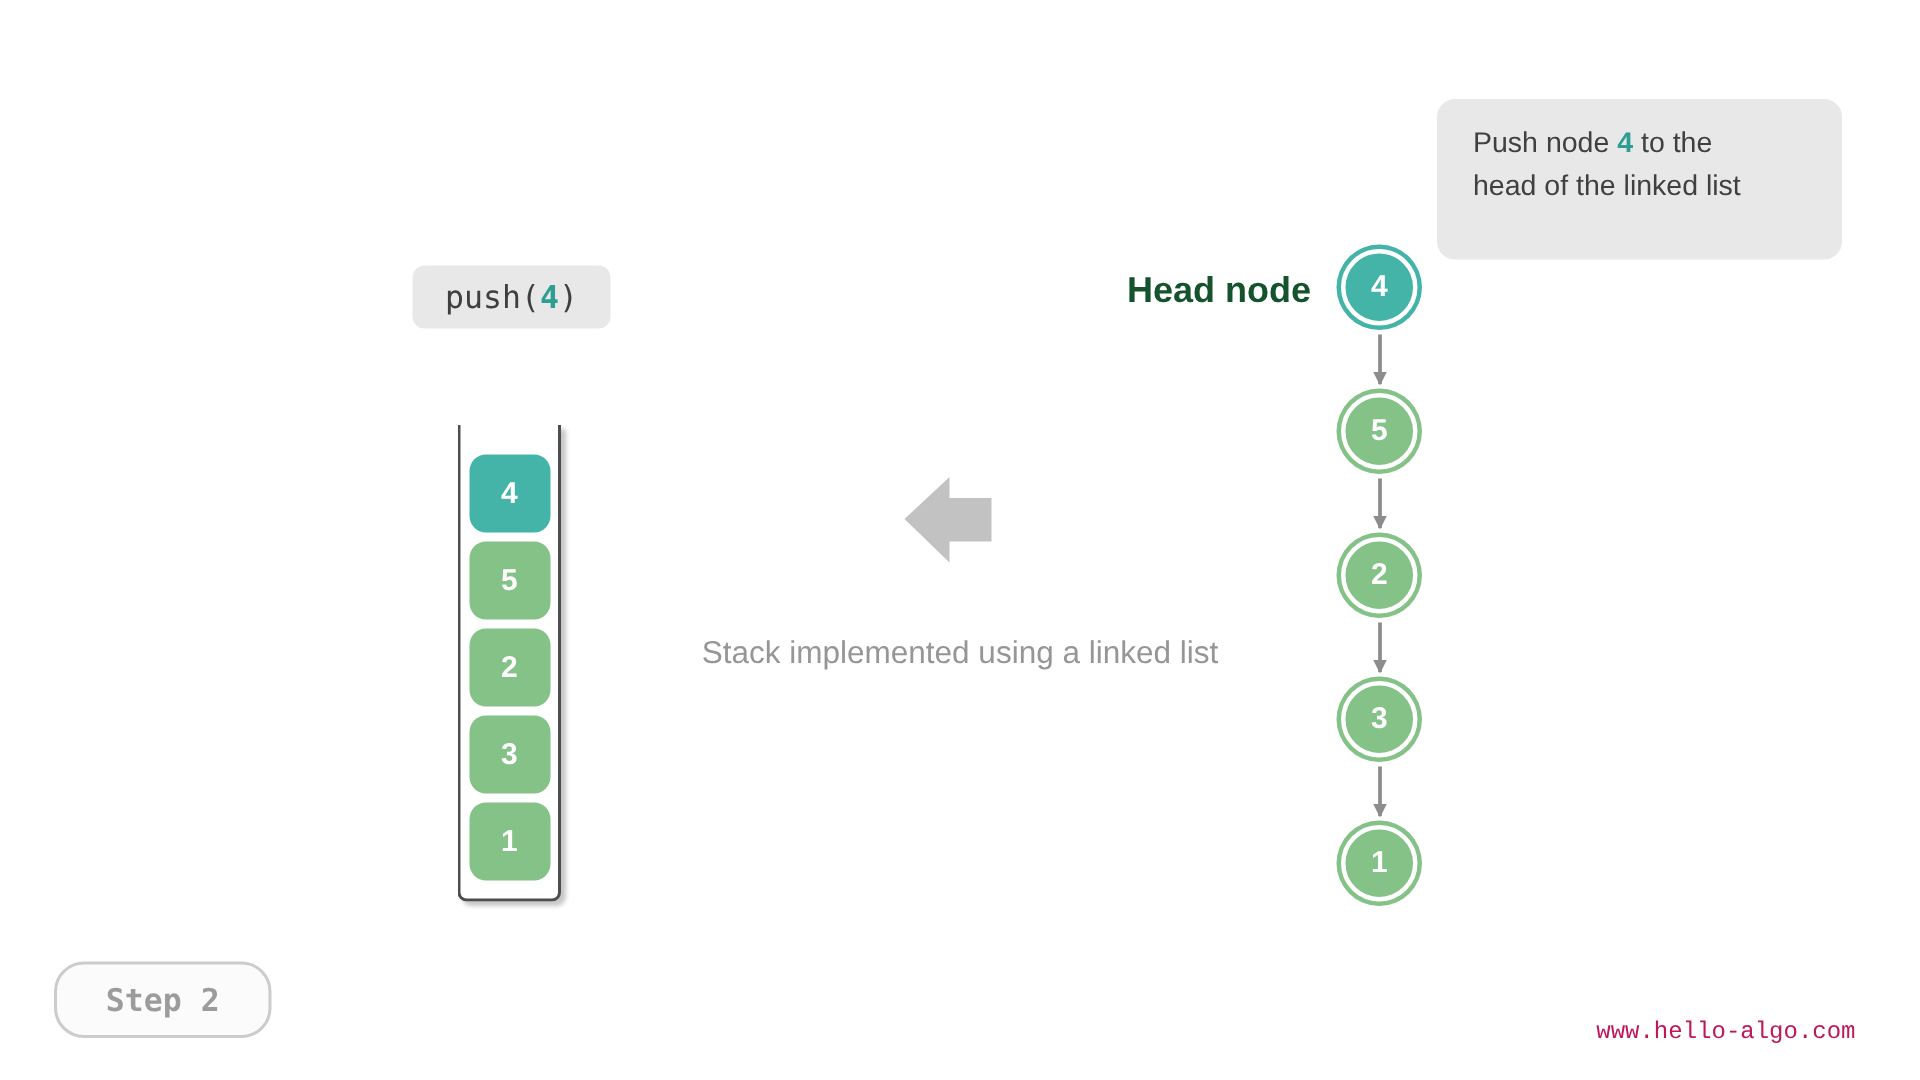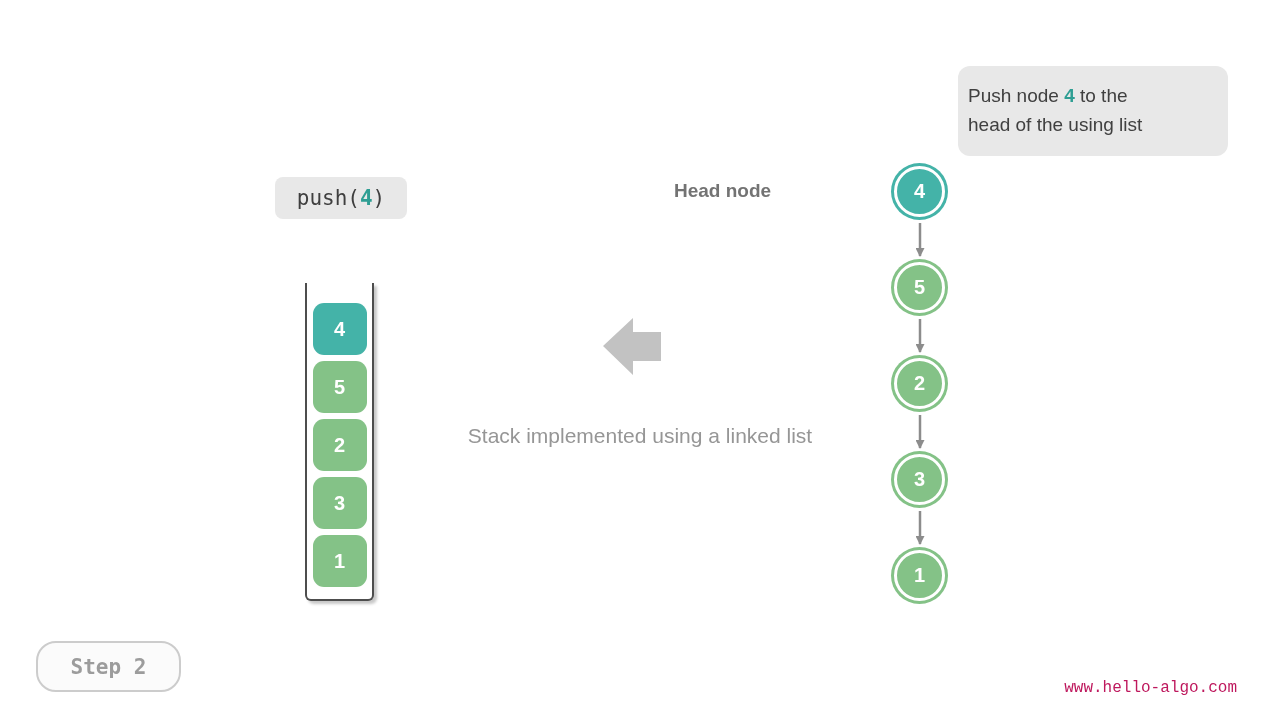--- a/index.html
+++ b/index.html
@@ -10,24 +10,24 @@
     width: 1280px;
     height: 720px;
     background: #ffffff;
     overflow: hidden;
   }
 
   
   .callout {
     position: absolute;
     left: 958px; top: 66px;
-    width: 270px; height: 90px;
+    width: 270px; height: 107px;
     background: #e8e8e8;
     border-radius: 12px;
-    padding: 15px 10px;
+    padding: 15px 24px;
     font-size: 19px;
     line-height: 29px;
     color: #404040;
   }
   .callout .hl { color: #2e9e93; font-weight: bold; }
 
   
   .push-box {
     position: absolute;
     left: 275px; top: 177px;
@@ -83,23 +83,24 @@
     text-align: center;
     font-size: 21px;
     color: #969696;
     margin-top: 20px;
   }
 
   
   .node-label {
     position: absolute;
     width: 200px;
-    font-size: 19px;
+    text-align: right;
+    font-size: 24px;
     font-weight: bold;
-    color: #737373;
+    color: #14532d;
   }
   .label-head { right: 406px; top: 180px; }
   .label-tail { right: 410px; top: 565px; }
 
   .ll-node {
     position: absolute;
     left: 894px;
     width: 51px; height: 51px;
     border: 3px solid #ffffff;
     border-radius: 50%;
@@ -146,21 +147,21 @@
     color: #be185d;
   }
 </style>
 </head>
 <body>
 
 <div class="canvas">
 
   <div class="callout">
     <span>Push node </span><span class="hl">4</span><span> to the</span><br>
-    <span>head of the using list</span>
+    <span>head of the linked list</span>
   </div>
 
   <div class="push-box">
     <span>push(</span>
       <span class="hl">4</span>
       <span>)</span>
   </div>
 
   <div class="stack-frame">
     <div class="stack-box" data-color="teal">4</div>

